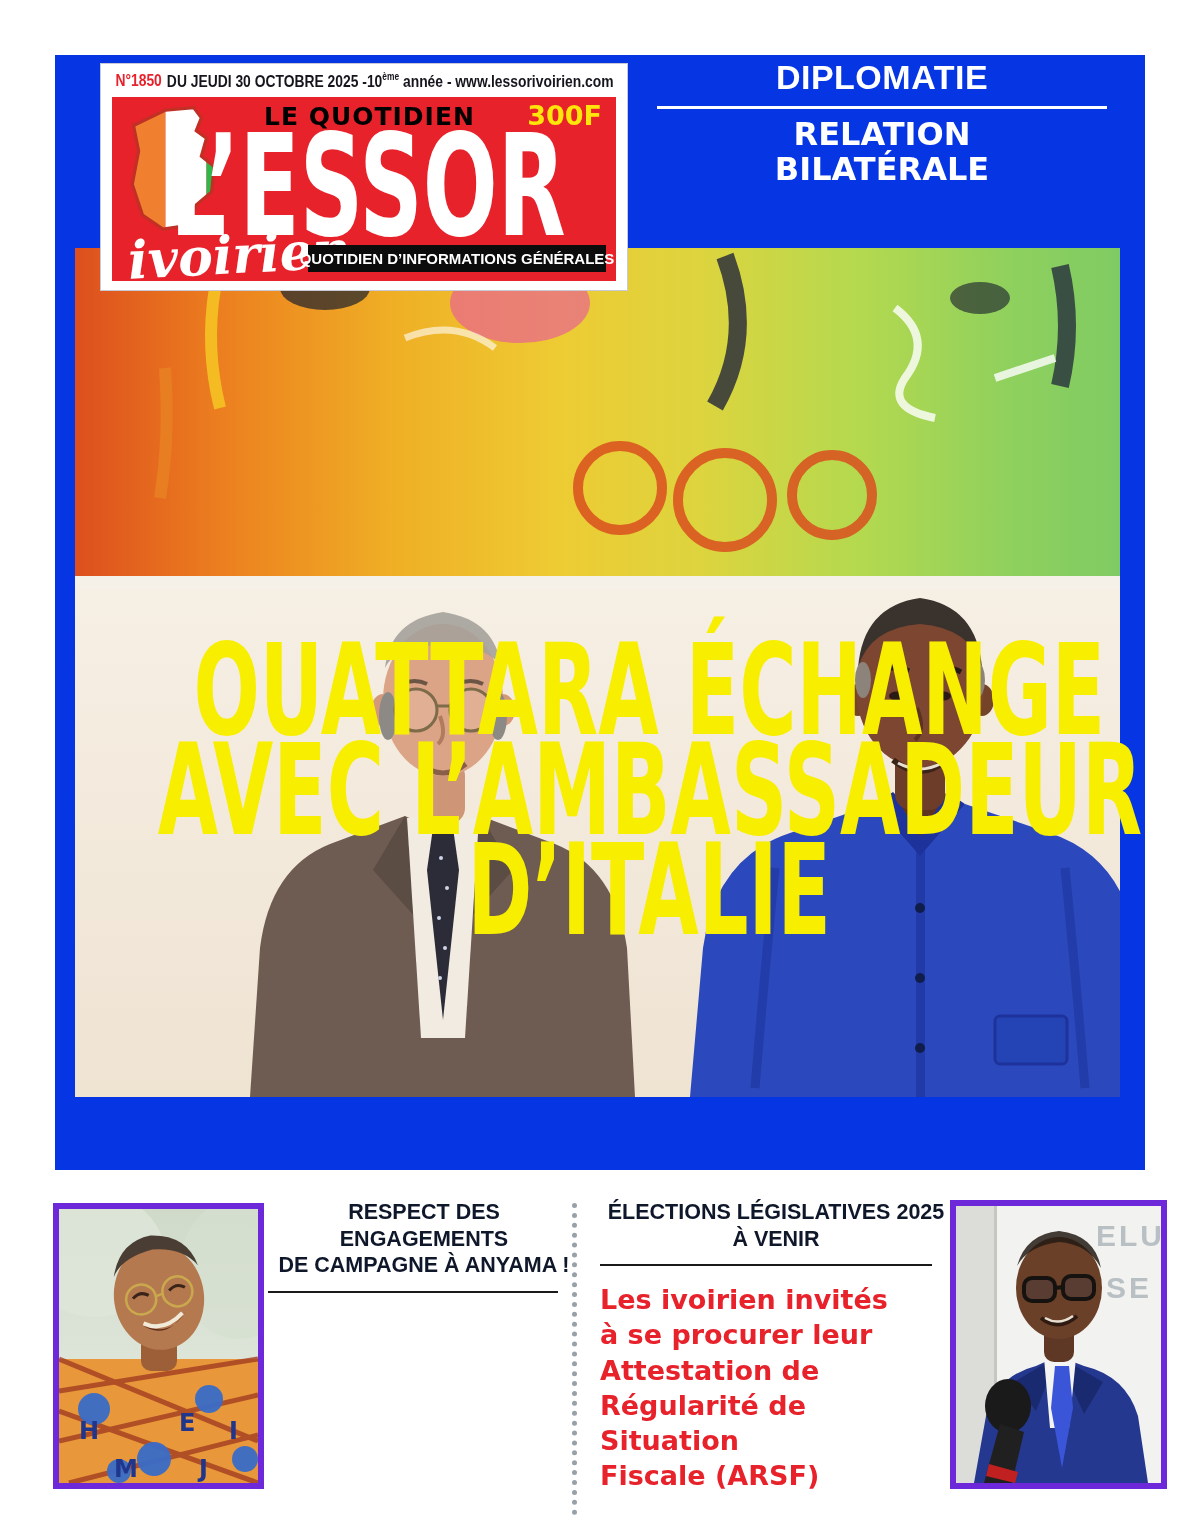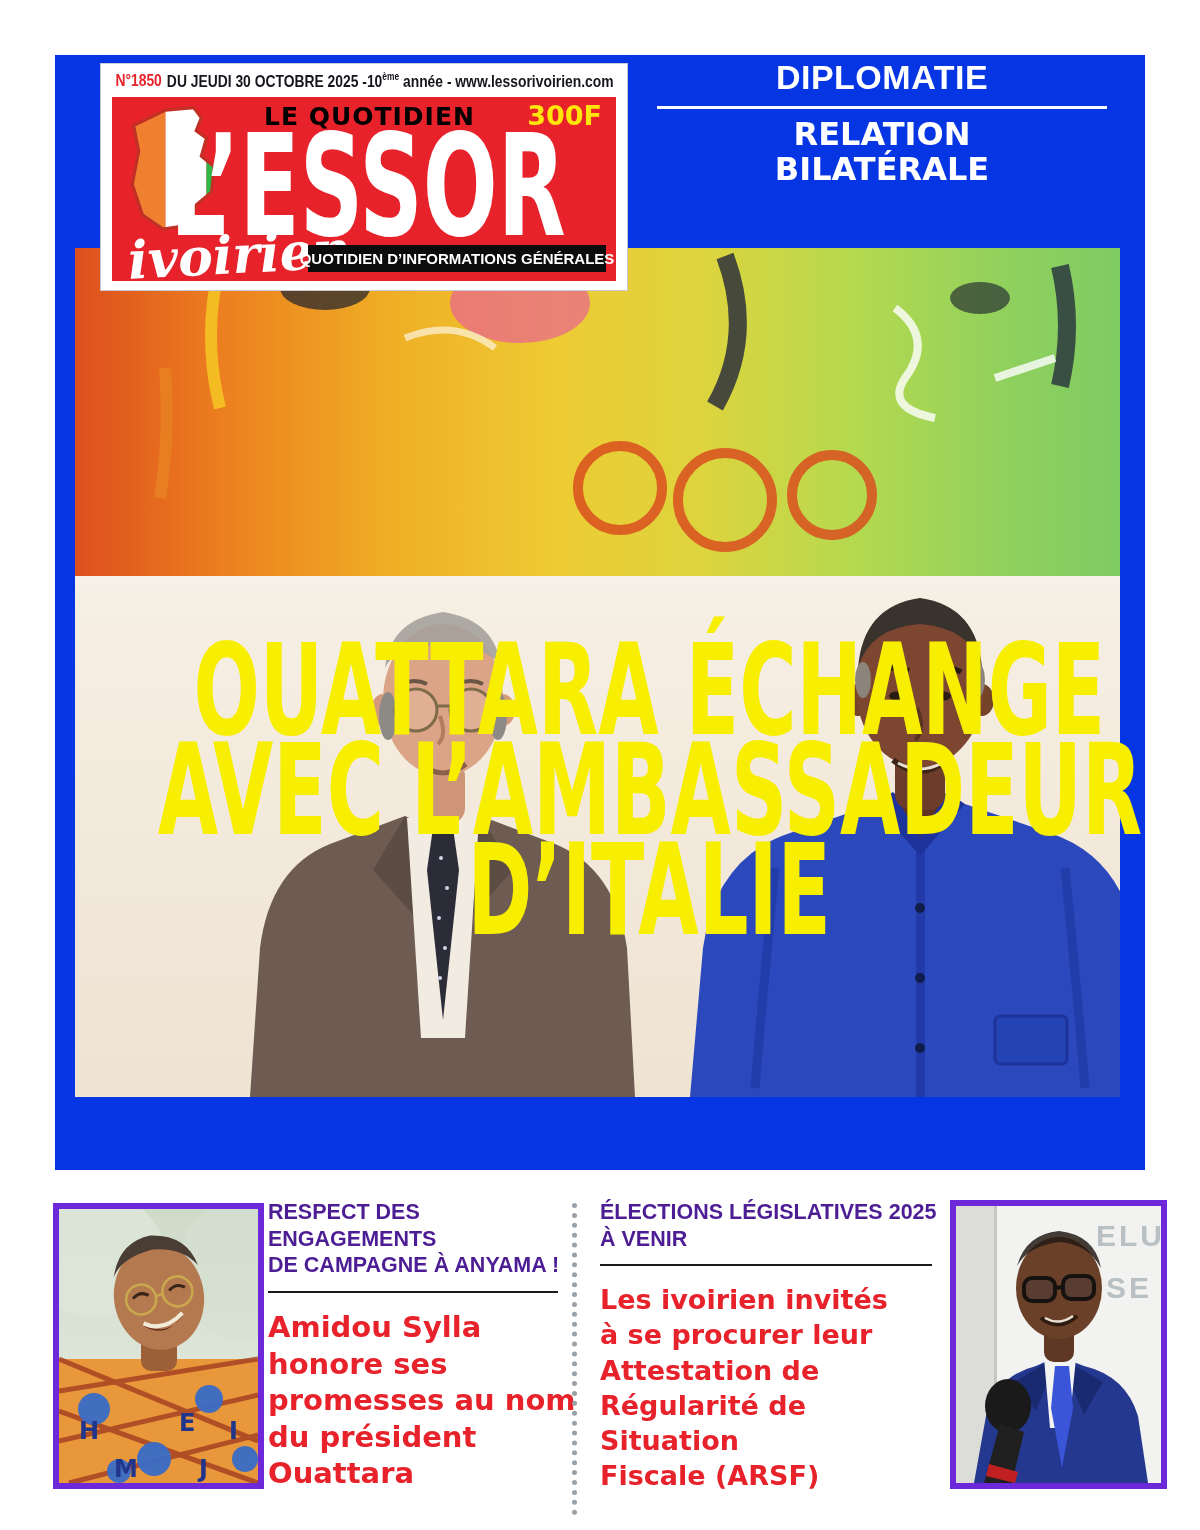--- a/index.html
+++ b/index.html
@@ -52,21 +52,21 @@
   .band-text{color:#ffffff;font-family:"DejaVu Sans",sans-serif;font-weight:bold;font-size:56px;line-height:73px;
              white-space:nowrap;margin-left:22px;transform:scale(.62,1);transform-origin:left center;}
 
   
   .story-photo{position:absolute;border:6px solid #6d28d9;box-sizing:content-box;overflow:hidden;background:#14b8a6;}
   .story-photo-left{left:53px;top:1203px;width:199px;height:274px;}
   .story-photo-right{left:950px;top:1200px;width:205px;height:277px;}
   .story-col{position:absolute;top:1199px;}
   .story-left{left:268px;width:312px;}
   .story-right{left:600px;width:352px;}
-  .story-kicker{font-weight:bold;font-size:21.5px;line-height:1.24;color:#4c1d95;white-space:pre-line;}
+  .story-kicker{font-weight:bold;font-size:21.5px;line-height:1.24;color:#0f172a;white-space:pre-line;text-align:center;}
   .story-rule{height:2px;background:#1a1a1a;margin:12px 0 16px 0;}
   .story-left .story-rule{width:290px;}
   .story-right .story-rule{width:332px;}
   .story-head{font-family:"DejaVu Sans",sans-serif;font-weight:bold;color:#e7222b;white-space:pre-line;}
   .story-left .story-head{font-size:29px;line-height:1.26;}
   .story-right .story-head{font-size:27px;line-height:1.3;}
   .col-divider{position:absolute;left:572px;top:1203px;height:312px;width:0;border-left:5px dotted #98a0a8;}
 </style>
 </head>
 <body>
@@ -256,25 +256,20 @@
         <path d="M78,112 Q100,134 124,106 Q112,122 96,120 Q84,118 78,112 Z" fill="#5e2f1f"></path>
         <path d="M81,112 Q100,124 121,107" stroke="#f2ead8" stroke-width="4" fill="none"></path>
       </g>
     </svg>
   </div>
 
   <div class="story-col story-left">
     <div class="story-kicker">RESPECT DES ENGAGEMENTS
 DE CAMPAGNE À ANYAMA !</div>
     <div class="story-rule"></div>
-    <div class="story-head">Amidou Sylla
-honore ses
-promesses au nom
-du président
-Ouattara</div>
   </div>
 
   <div class="col-divider"></div>
 
   <div class="story-col story-right">
     <div class="story-kicker">ÉLECTIONS LÉGISLATIVES 2025
 À VENIR</div>
     <div class="story-rule"></div>
     <div class="story-head">Les ivoirien invités
 à se procurer leur

